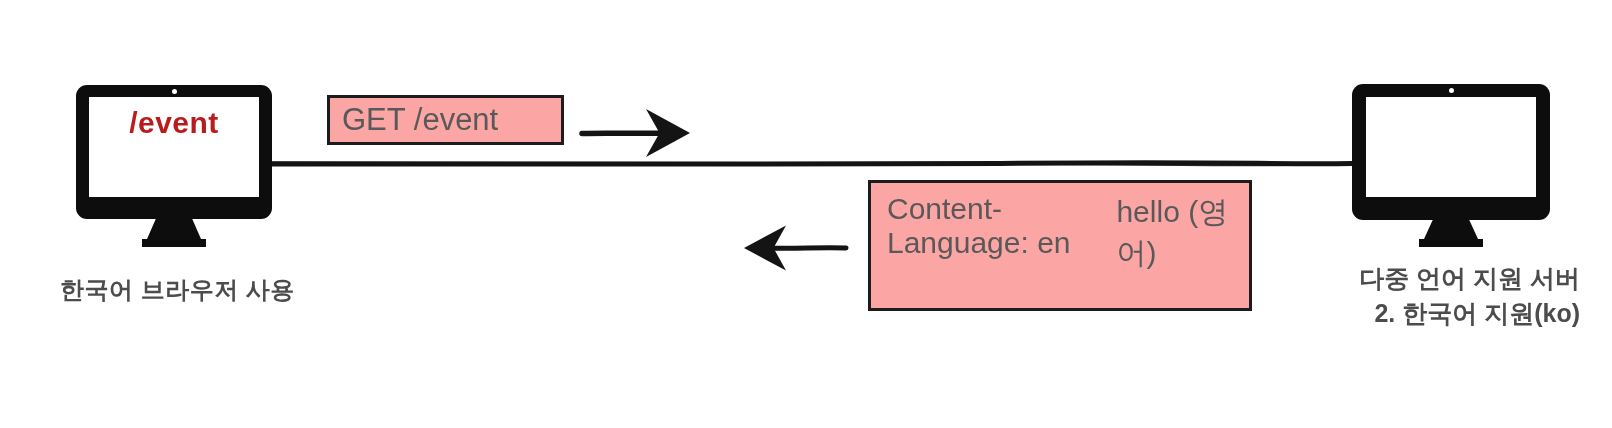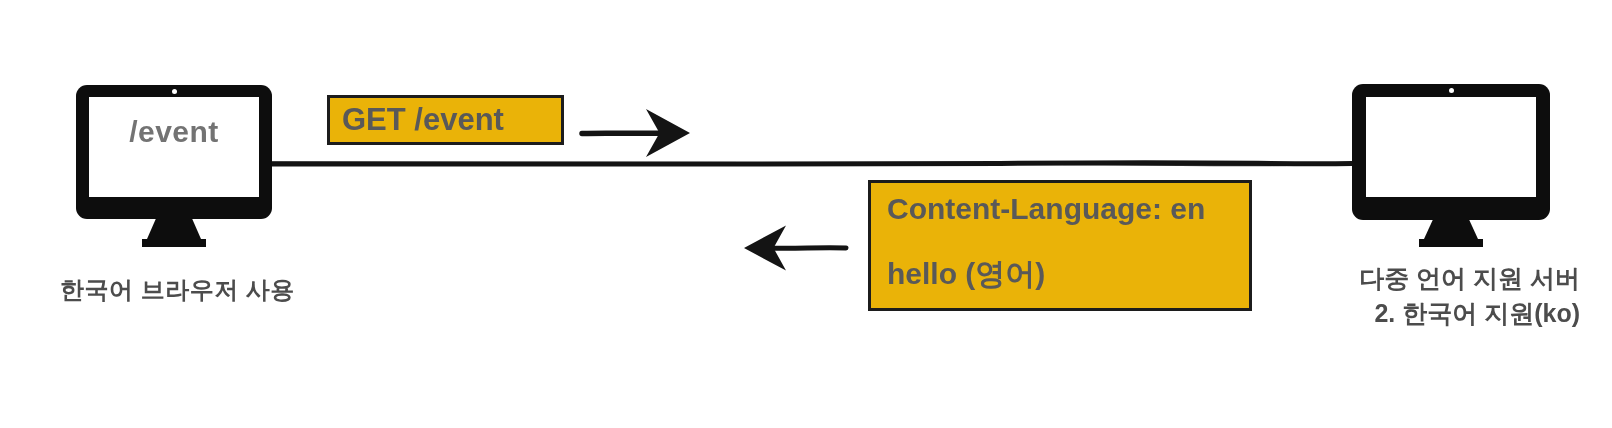--- a/index.html
+++ b/index.html
@@ -31,24 +31,24 @@
     z-index: 2;
   }
   .monitor .screen {
     position: absolute;
     background: #ffffff;
     display: flex;
     justify-content: center;
     align-items: flex-start;
   }
   .monitor .screen span {
-    margin-top: 18px;
+    margin-top: 9px;
     font-size: 30px;
     font-weight: bold;
-    color: #737373;
+    color: #b91c1c;
     letter-spacing: 0.5px;
   }
   .monitor .stand {
     position: absolute;
     background: #0d0d0d;
     clip-path: polygon(17% 0, 83% 0, 100% 100%, 0 100%);
   }
   .monitor .base {
     position: absolute;
     background: #0d0d0d;
@@ -62,38 +62,38 @@
 
   .monitor.server { left: 1352px; top: 84px; width: 198px; height: 162px; }
   .monitor.server .frame  { width: 198px; height: 136px; }
   .monitor.server .screen { left: 14px; top: 13px; width: 170px; height: 100px; }
   .monitor.server .stand  { left: 72px; top: 135px; width: 54px; height: 20px; }
   .monitor.server .base   { left: 67px; top: 155px; width: 64px; height: 8px; }
 
   
   .label-box {
     position: absolute;
-    background: #eab308;
+    background: #fca5a5;
     border: 3px solid #1c1c1c;
     color: #595959;
-    font-weight: bold;
+    font-weight: normal;
   }
   .request-box {
     left: 327px; top: 95px;
     width: 237px; height: 50px;
     display: flex;
     align-items: center;
     padding-left: 12px;
     font-size: 31px;
   }
   .response-box {
     left: 868px; top: 180px;
     width: 384px; height: 131px;
     display: flex;
-    flex-direction: column;
+    flex-direction: row;
     justify-content: space-between;
     padding: 9px 16px 13px 16px;
     font-size: 30px;
   }
 
   
   .caption {
     position: absolute;
     font-weight: bold;
     color: #4c4c4c;

